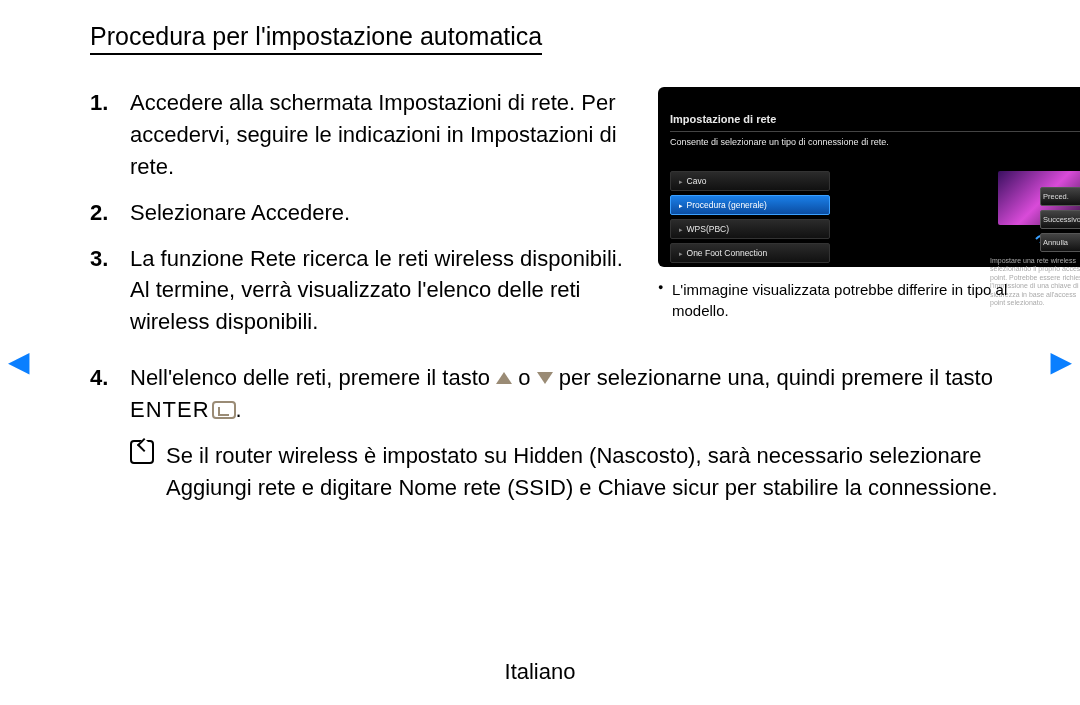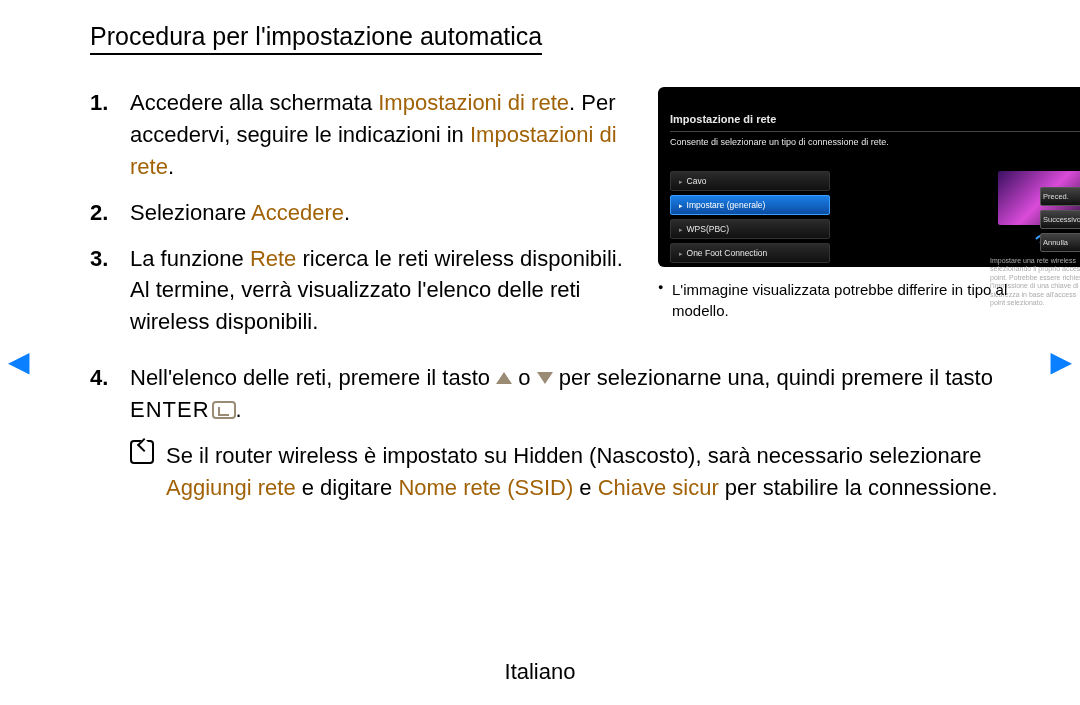--- a/index.html
+++ b/index.html
@@ -36,21 +36,21 @@
     line-height: 1.45;
     margin-bottom: 14px;
     padding-left: 40px;
     position: relative;
   }
   .step-num {
     position: absolute;
     left: 0;
     font-weight: bold;
   }
-  .kw { color: #a16207; }
+  .kw { color: #000000; }
   .enter-label { font-weight: normal; letter-spacing: 1px; font-family: Arial, sans-serif; }
   .enter-icon {
     display: inline-block;
     width: 24px; height: 18px;
     border: 2px solid #9a8b75;
     border-radius: 4px;
     position: relative;
     vertical-align: -2px;
     margin-left: 2px;
   }
@@ -227,21 +227,21 @@
       </ol>
     </div>
 
     <div class="right-col">
       <div class="tv-panel">
         <div class="tv-title">Impostazione di rete</div>
         <div class="tv-sub">Consente di selezionare un tipo di connessione di rete.</div>
         <div class="tv-body">
           <div class="tv-list">
             <div class="tv-item">Cavo</div>
-            <div class="tv-item selected">Impostare (generale)</div>
+            <div class="tv-item selected">Procedura (generale)</div>
             <div class="tv-item">WPS(PBC)</div>
             <div class="tv-item">One Foot Connection</div>
           </div>
           <div class="tv-mid">
             <div class="tv-thumb"></div>
             <div class="tv-wifi">
               <svg viewBox="0 0 26 20" width="26" height="20">
                 <path d="M2 8 a16 16 0 0 1 22 0" stroke="#3aa0ff" stroke-width="2" fill="none"></path>
                 <path d="M6 12 a10 10 0 0 1 14 0" stroke="#3aa0ff" stroke-width="2" fill="none"></path>
                 <circle cx="13" cy="17" r="2" fill="#3aa0ff"></circle>

